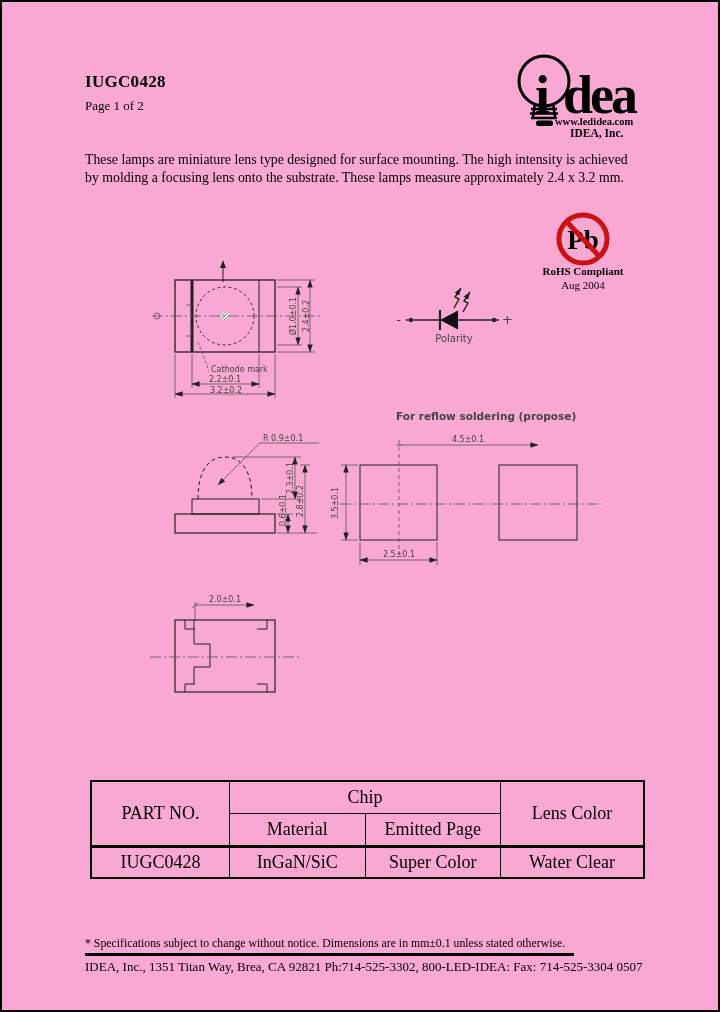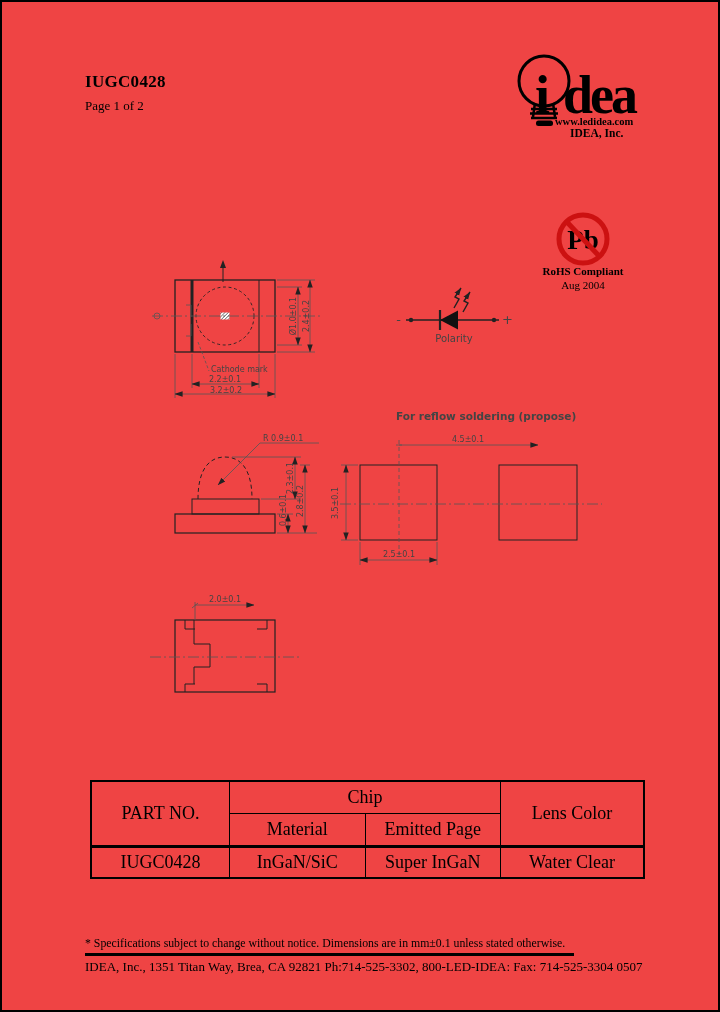--- a/index.html
+++ b/index.html
@@ -1,17 +1,17 @@
 <!DOCTYPE html>
 <html><head>
 <meta charset="utf-8">
 <style>
   html,body{margin:0;padding:0;background:#fff;}
   .page{
-    position:relative;width:720px;height:1012px;background:#ef4444;
+    position:relative;width:720px;height:1012px;background:#f9a8d4;
     border:2px solid #000;box-sizing:border-box;overflow:hidden;
     font-family:"Liberation Serif", serif;color:#000;
   }
   .abs{position:absolute;}
   .part-title{left:83px;top:70px;font-size:17px;font-weight:bold;letter-spacing:.3px;}
   .page-label{left:83px;top:96px;font-size:13px;}
   .desc{left:83px;top:149px;width:570px;font-size:13.8px;line-height:1.32;}
   .desc div{white-space:nowrap;}
   
   .spec-table{
@@ -52,20 +52,24 @@
       <path d="M28,53 L26,67 M46,53 L48,67" stroke="#000" stroke-width="2.5" fill="none"></path>
       <path d="M24,59 H50 M23,63.5 H51 M24,68 H50" stroke="#000" stroke-width="2.4" fill="none"></path>
       <rect x="29" y="70.5" width="17" height="5.5" rx="2.5" fill="#000"></rect>
     </g>
     <text x="28" y="63" font-size="54" class="serifbold">i</text>
     <text x="56" y="63" font-size="54" letter-spacing="-3" class="serifbold">dea</text>
     <text x="48" y="75" font-size="10.5" class="serifbold">www.ledidea.com</text>
     <text x="63" y="87" font-size="11.5" class="serifbold">IDEA, Inc.</text>
   </svg>
 
+  <div class="abs desc">
+    <div>These lamps are miniature lens type designed for surface mounting. The high intensity is achieved</div>
+    <div>by molding a focusing lens onto the substrate. These lamps measure approximately 2.4 x 3.2 mm.</div>
+  </div>
 
   <svg style="left:520px;top:205px;" width="125" height="95" viewBox="0 0 125 95">
     <g>
       <text x="61" y="42" text-anchor="middle" font-size="27" class="serifbold">Pb</text>
       <circle cx="61" cy="32" r="24" fill="none" stroke="#cc1111" stroke-width="5"></circle>
       <line x1="44" y1="14" x2="78" y2="50" stroke="#cc1111" stroke-width="5"></line>
     </g>
     <text x="61" y="68" text-anchor="middle" font-size="11" class="serifbold">RoHS Compliant</text>
     <text x="61" y="82" text-anchor="middle" font-size="11" style="font-family:'Liberation Serif',serif;fill:#000;">Aug 2004</text>
   </svg>
@@ -180,21 +184,21 @@
       <td colspan="2" style="width:270px;">Chip</td>
       <td rowspan="2" style="width:142px;">Lens Color</td>
     </tr>
     <tr class="h2">
       <td>Material</td>
       <td>Emitted Page</td>
     </tr>
     <tr class="data">
       <td>IUGC0428</td>
       <td>InGaN/SiC</td>
-      <td>Super InGaN</td>
+      <td>Super Color</td>
       <td>Water Clear</td>
     </tr>
   </tbody>
     </table>
 
   <div class="abs footnote">* Specifications subject to change without notice. Dimensions are in mm±0.1 unless stated otherwise.</div>
   <div class="abs footer-rule"></div>
   <div class="abs address">IDEA, Inc., 1351 Titan Way, Brea, CA 92821 Ph:714-525-3302, 800-LED-IDEA: Fax: 714-525-3304  0507</div>
 
 </div>

